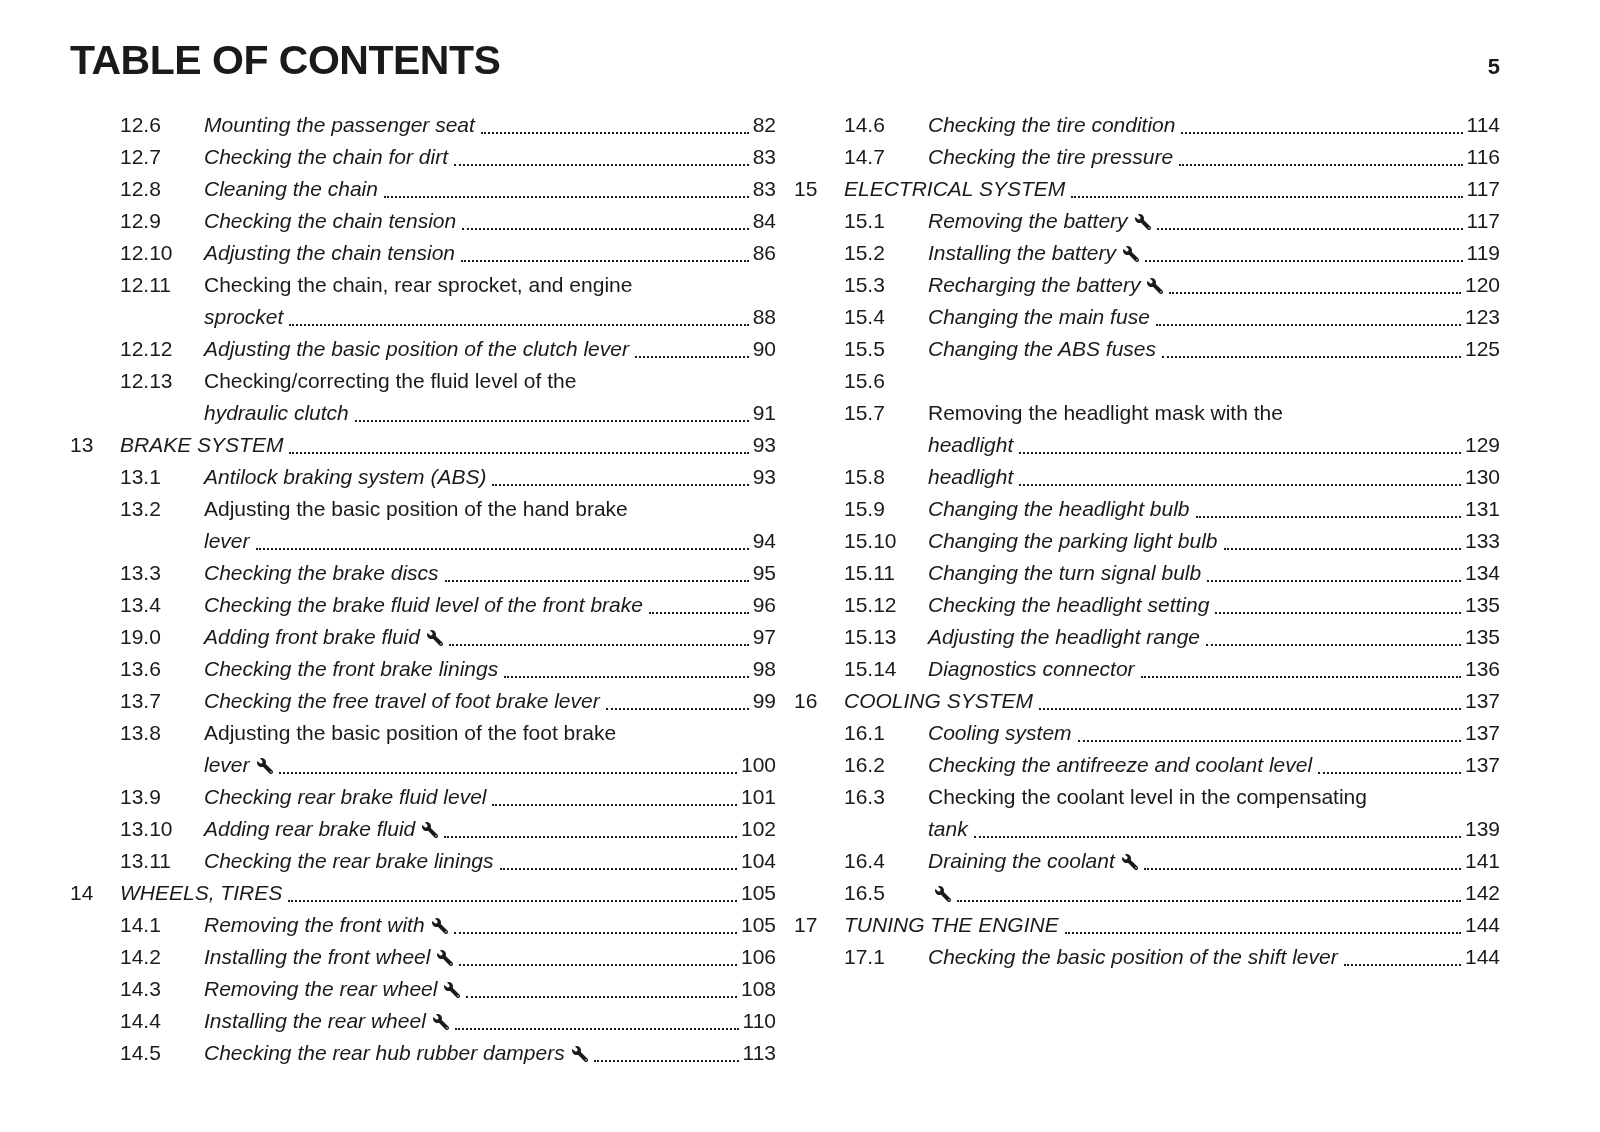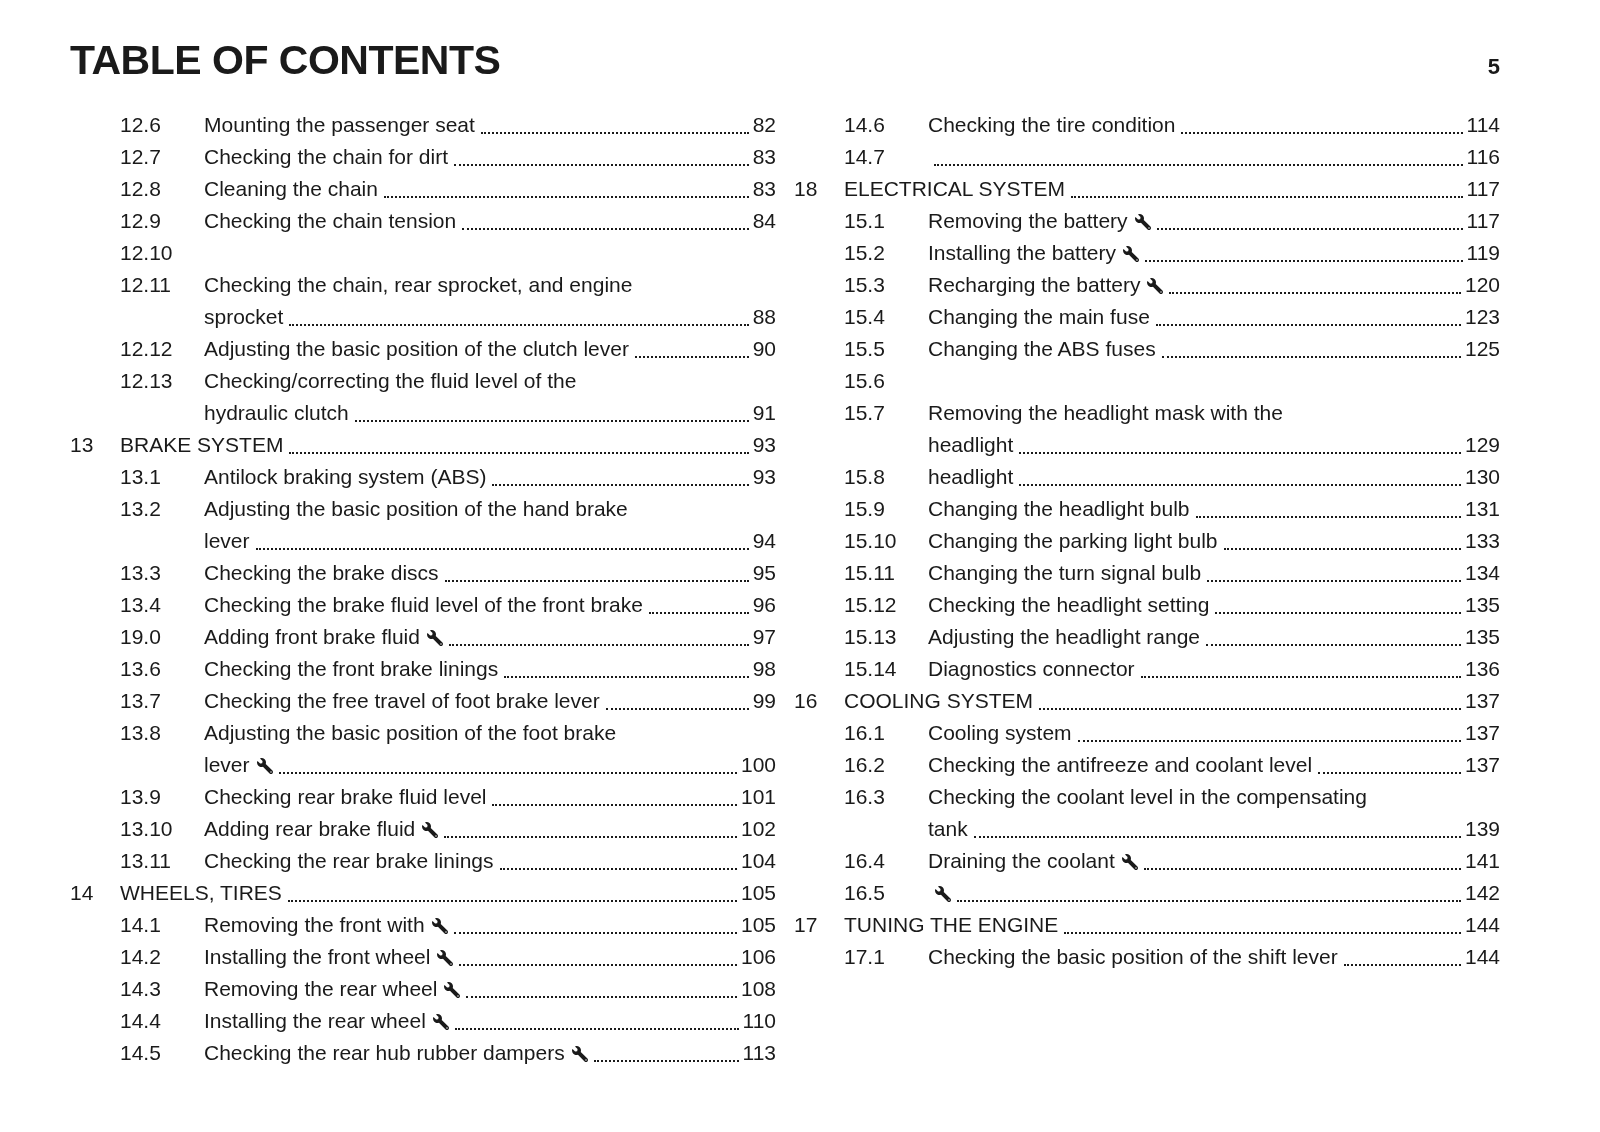--- a/index.html
+++ b/index.html
@@ -32,21 +32,21 @@
   .row {
     display: flex;
     font-size: 21px;
     line-height: 32px;
   }
   .row .num { flex: 0 0 50px; }
   .row.sub { padding-left: 50px; }
   .row.sub .num { flex: 0 0 84px; }
   .titlebox { flex: 1; min-width: 0; }
   .line.last { display: flex; }
-  .line .txt { white-space: nowrap; }
+  .line .txt { white-space: nowrap; font-style: italic; }
   .leader {
     flex: 1 1 14px;
     min-width: 14px;
     align-self: flex-end;
     height: 0;
     border-bottom: 2.6px dotted #1a1a1a;
     margin: 0 4px 7px 6px;
   }
   .page { white-space: nowrap; }
   .wrench {
@@ -108,20 +108,28 @@
       <div class="line last">
         <span class="txt">Checking the chain tension</span>
 
         <span class="leader"></span>
         <span class="page">84</span>
       </div>
     </div>
   </div>
         <div class="row sub">
     <span class="num">12.10</span>
+    <div class="titlebox">
+      <div class="line last">
+        <span class="txt">Adjusting the chain tension</span>
+
+        <span class="leader"></span>
+        <span class="page">86</span>
+      </div>
+    </div>
   </div>
         <div class="row sub">
     <span class="num">12.11</span>
     <div class="titlebox">
       <div class="line">Checking the chain, rear sprocket, and engine</div>
             <div class="line last">
         <span class="txt">sprocket</span>
 
         <span class="leader"></span>
         <span class="page">88</span>
@@ -377,28 +385,29 @@
 
         <span class="leader"></span>
         <span class="page">114</span>
       </div>
     </div>
   </div>
         <div class="row sub">
     <span class="num">14.7</span>
     <div class="titlebox">
       <div class="line last">
+        <span class="txt">Checking the tire pressure</span>
 
         <span class="leader"></span>
         <span class="page">116</span>
       </div>
     </div>
   </div>
         <div class="row chapter">
-    <span class="num">18</span>
+    <span class="num">15</span>
     <div class="titlebox">
       <div class="line last">
         <span class="txt">ELECTRICAL SYSTEM</span>
 
         <span class="leader"></span>
         <span class="page">117</span>
       </div>
     </div>
   </div>
         <div class="row sub">

